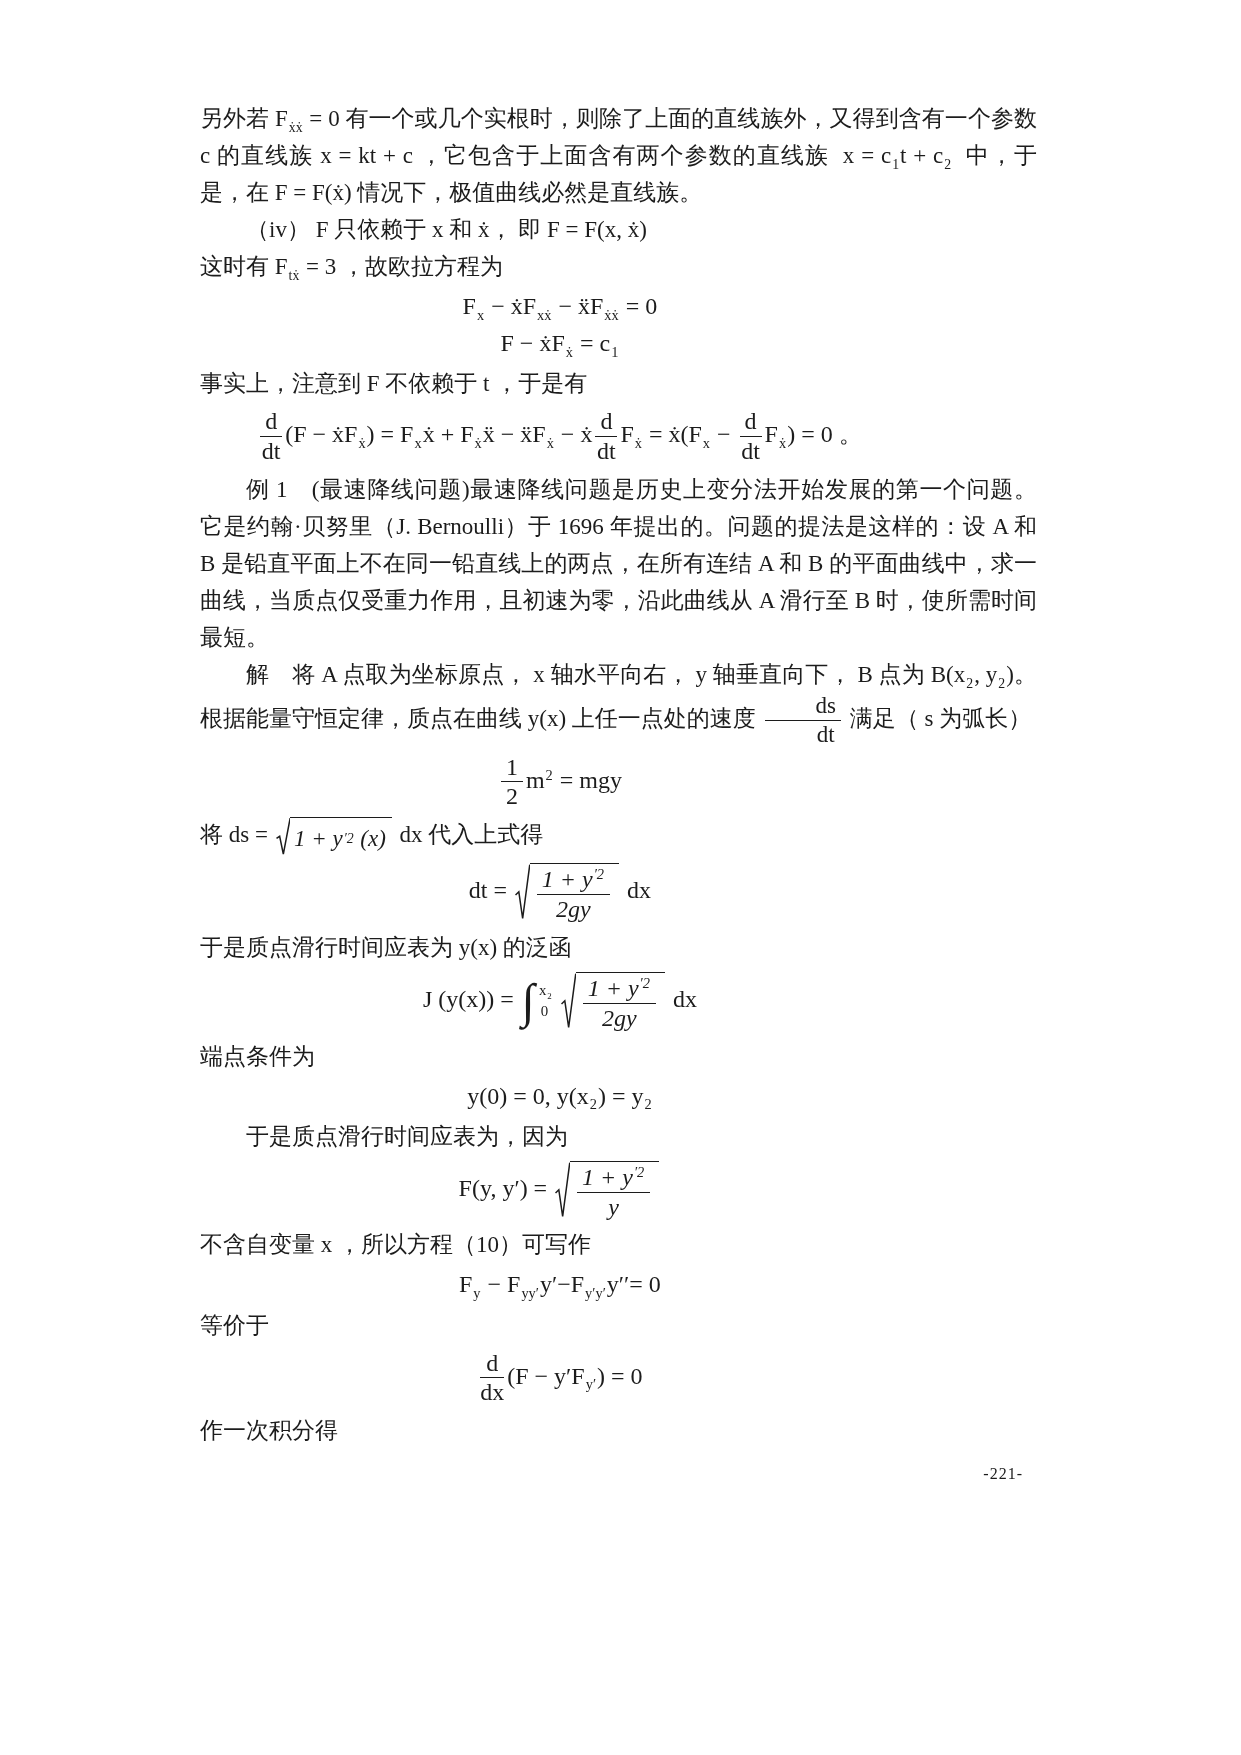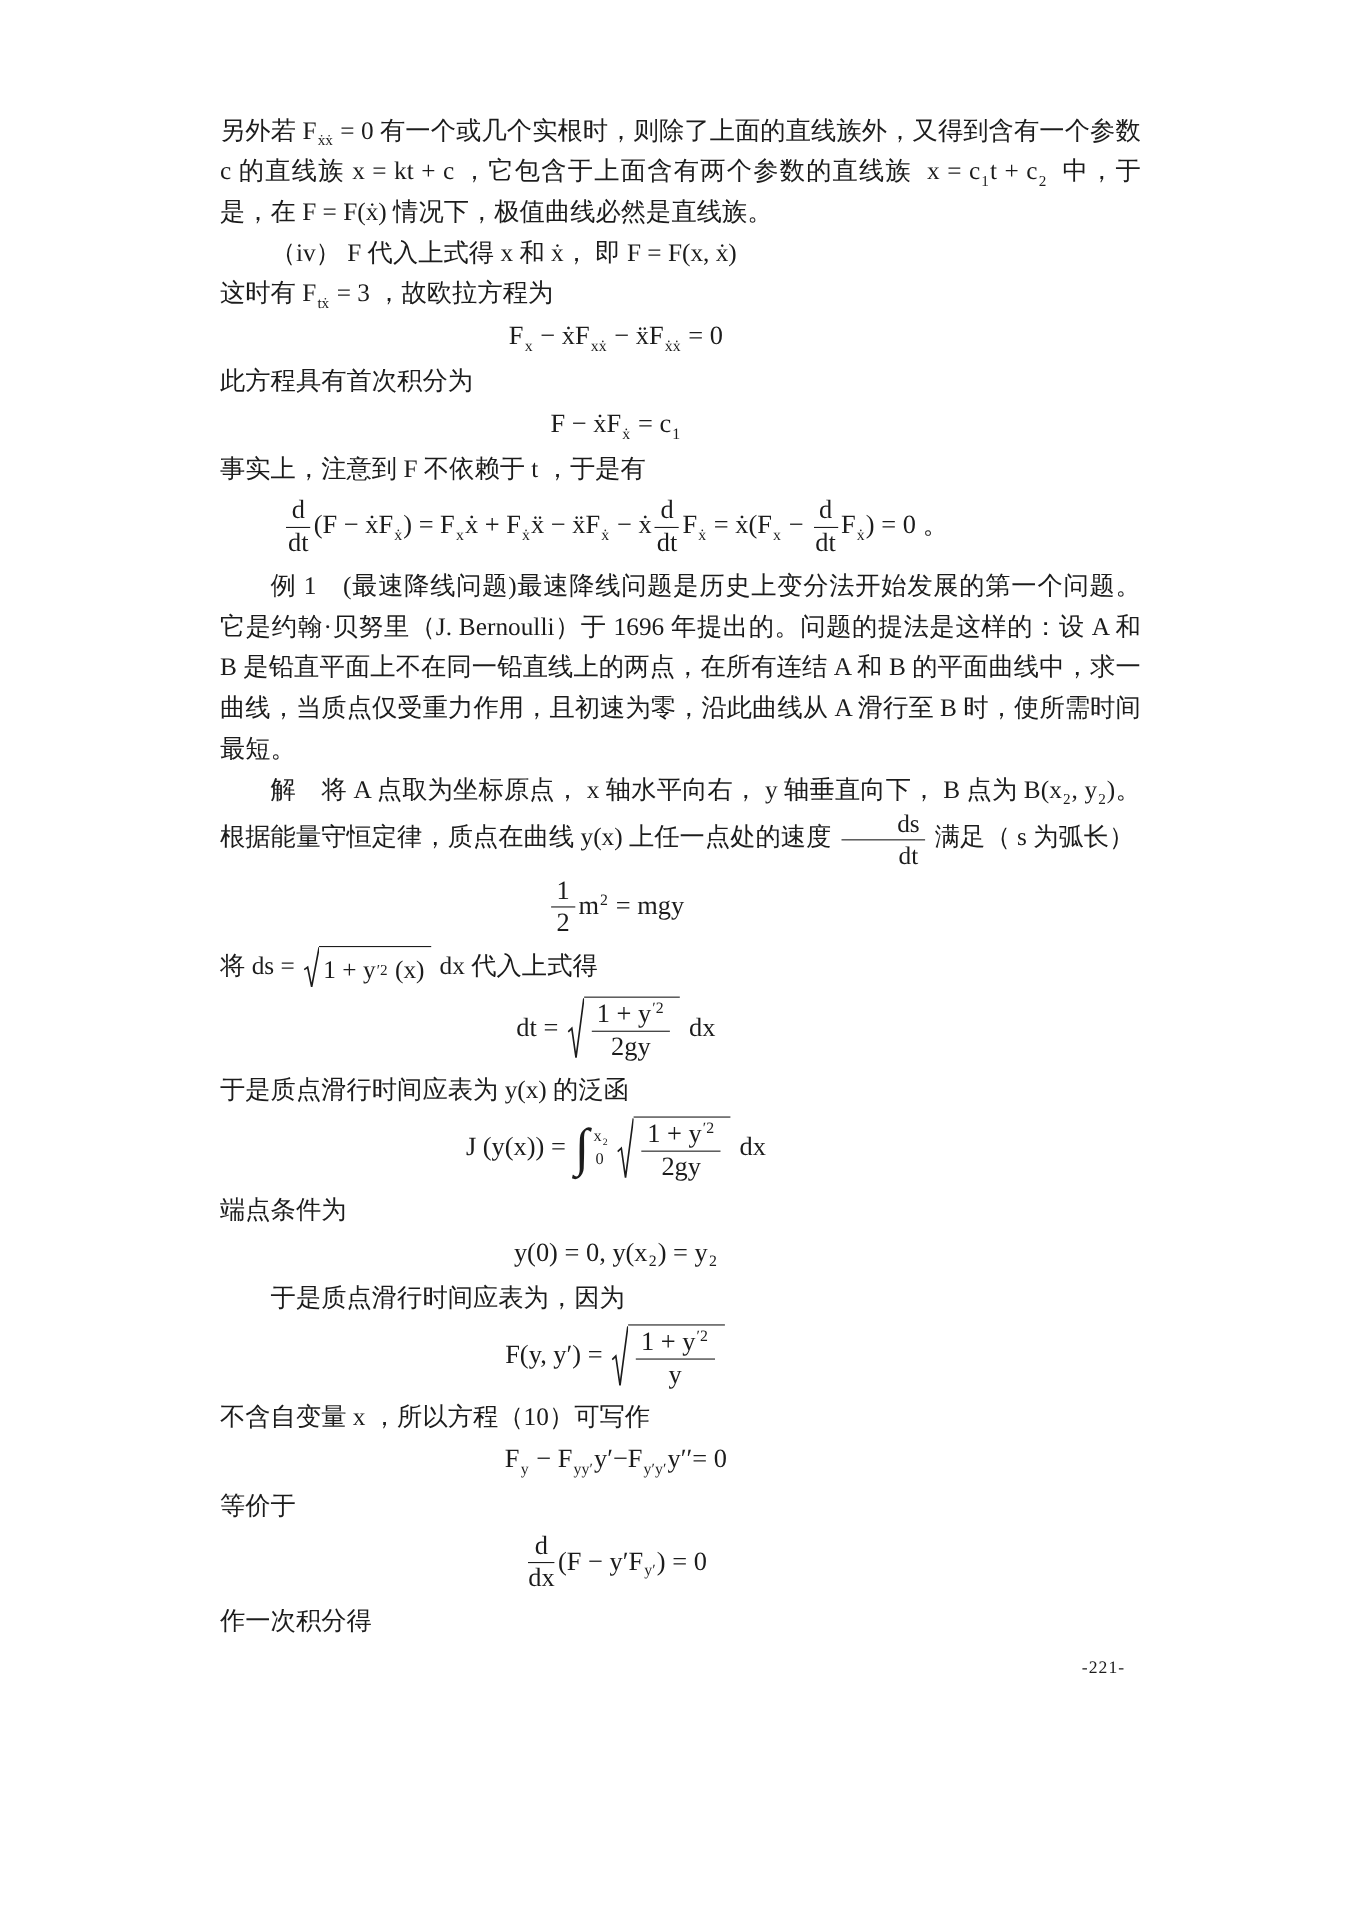--- a/index.html
+++ b/index.html
@@ -23,21 +23,21 @@
   .msub { font-size:0.6em; vertical-align:-0.4em; line-height:1; margin:0 1px; }
   .msup { font-size:0.6em; vertical-align:0.55em; line-height:1; margin:0 1px; }
   .mfrac {
     display:inline-flex; flex-direction:column; vertical-align:middle;
     text-align:center; margin:0 3px; line-height:1.12;
   }
   .mnum { border-bottom:1.5px solid currentColor; padding:0 5px 1px; display:inline-block; }
   .mden { padding-top:1px; display:inline-block; }
   .msqrt {
     display:inline-flex; align-items:flex-start; position:relative;
-    padding-left:0.62em; vertical-align:middle; margin:0 2px;
+    padding-left:0.62em; vertical-align:middle; margin:0 2px;font-style:italic;
   }
   .msqrt-svg { position:absolute; left:0; top:0; width:0.62em; height:100%; }
   .msqrt-body {
     border-top:1.5px solid currentColor; padding:2px 6px 0 4px;
     display:inline-flex; align-items:center;
   }
   .mint { display:inline-flex; align-items:center; vertical-align:middle; margin:0 2px; }
   .mint-sym { font-size:2em; line-height:0.85; }
   .mint-bounds {
     display:inline-flex; flex-direction:column; justify-content:space-between;
@@ -46,24 +46,23 @@
   .mint-hi { margin-left:3px; }
   .mint-lo { margin-left:0; }
   .pageno { text-align:right; padding:16px 218px 0 0; font-size:16px; letter-spacing:1px; }
 </style>
 </head>
 <body>
 
 <div class="page">
   <div class="doc">
     <p class="para"><span class="mt">另外若 F</span><span class="msub">ẋẋ</span><span class="mt"> = 0 有一个或几个实根时，则除了上面的直线族外，又得到含有一个参数 c 的直线族 x = kt + c ，它包含于上面含有两个参数的直线族  x = c</span><span class="msub">1</span><span class="mt">t + c</span><span class="msub">2</span><span class="mt">  中，于是，在 F = F(ẋ) 情况下，极值曲线必然是直线族。</span></p>
-    <p class="para indent"><span class="mt">（iv） F 代入上式得 x 和 ẋ， 即 F = F(x, ẋ)</span></p>
+    <p class="para indent"><span class="mt">（iv） F 只依赖于 x 和 ẋ， 即 F = F(x, ẋ)</span></p>
     <p class="para"><span class="mt">这时有 F</span><span class="msub">tẋ</span><span class="mt"> = 3 ，故欧拉方程为</span></p>
     <div class="formula"><span class="mt">F</span><span class="msub">x</span><span class="mt"> − ẋF</span><span class="msub">xẋ</span><span class="mt"> − ẍF</span><span class="msub">ẋẋ</span><span class="mt"> = 0</span></div>
-    <p class="para"><span class="mt">此方程具有首次积分为</span></p>
     <div class="formula"><span class="mt">F − ẋF</span><span class="msub">ẋ</span><span class="mt"> = c</span><span class="msub">1</span></div>
     <p class="para"><span class="mt">事实上，注意到 F 不依赖于 t ，于是有</span></p>
     <div class="formula"><span class="mfrac">
           <span class="mnum"><span class="mt">d</span></span>
           <span class="mden"><span class="mt">dt</span></span>
         </span><span class="mt">(F − ẋF</span><span class="msub">ẋ</span><span class="mt">) = F</span><span class="msub">x</span><span class="mt">ẋ + F</span><span class="msub">ẋ</span><span class="mt">ẍ − ẍF</span><span class="msub">ẋ</span><span class="mt"> − ẋ</span><span class="mfrac">
           <span class="mnum"><span class="mt">d</span></span>
           <span class="mden"><span class="mt">dt</span></span>
         </span><span class="mt">F</span><span class="msub">ẋ</span><span class="mt"> = ẋ(F</span><span class="msub">x</span><span class="mt"> − </span><span class="mfrac">
           <span class="mnum"><span class="mt">d</span></span>

